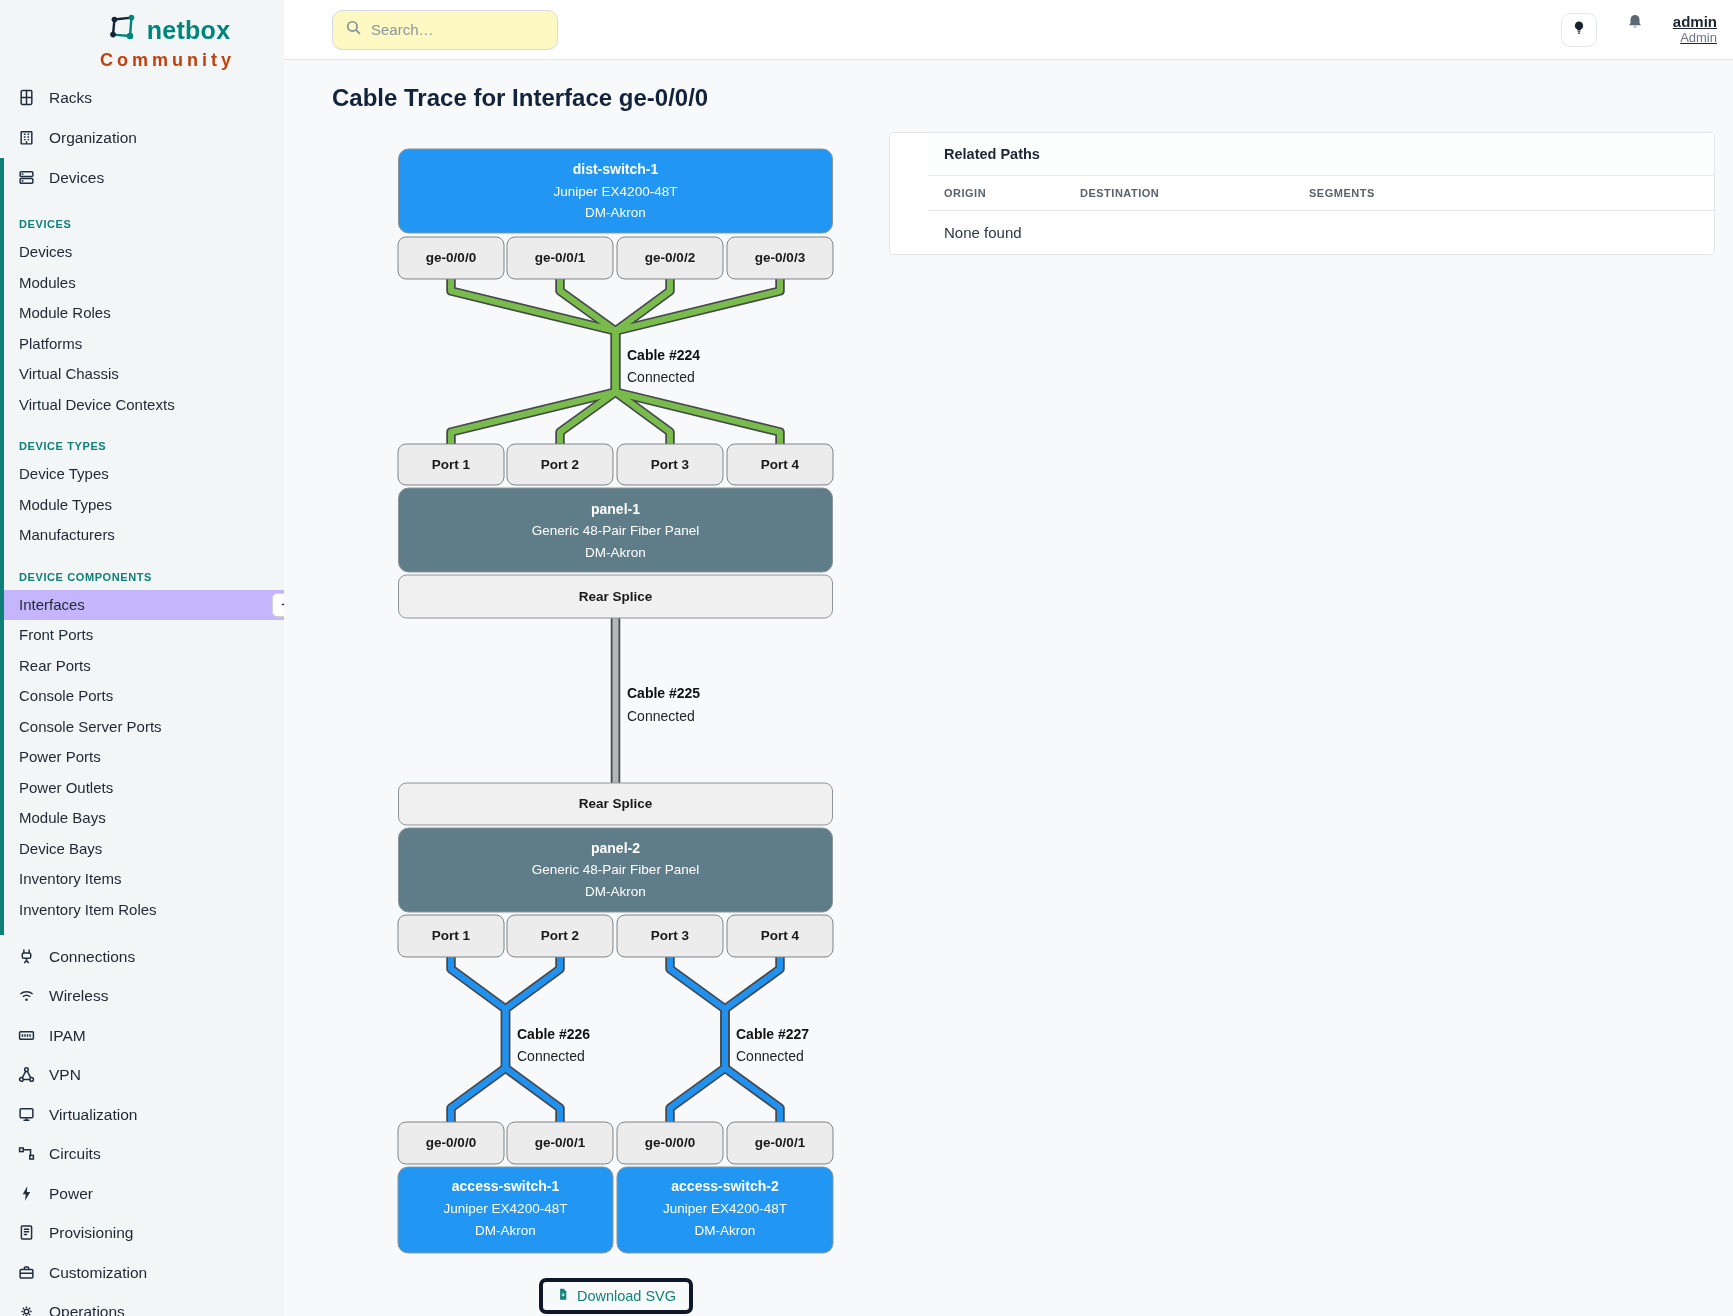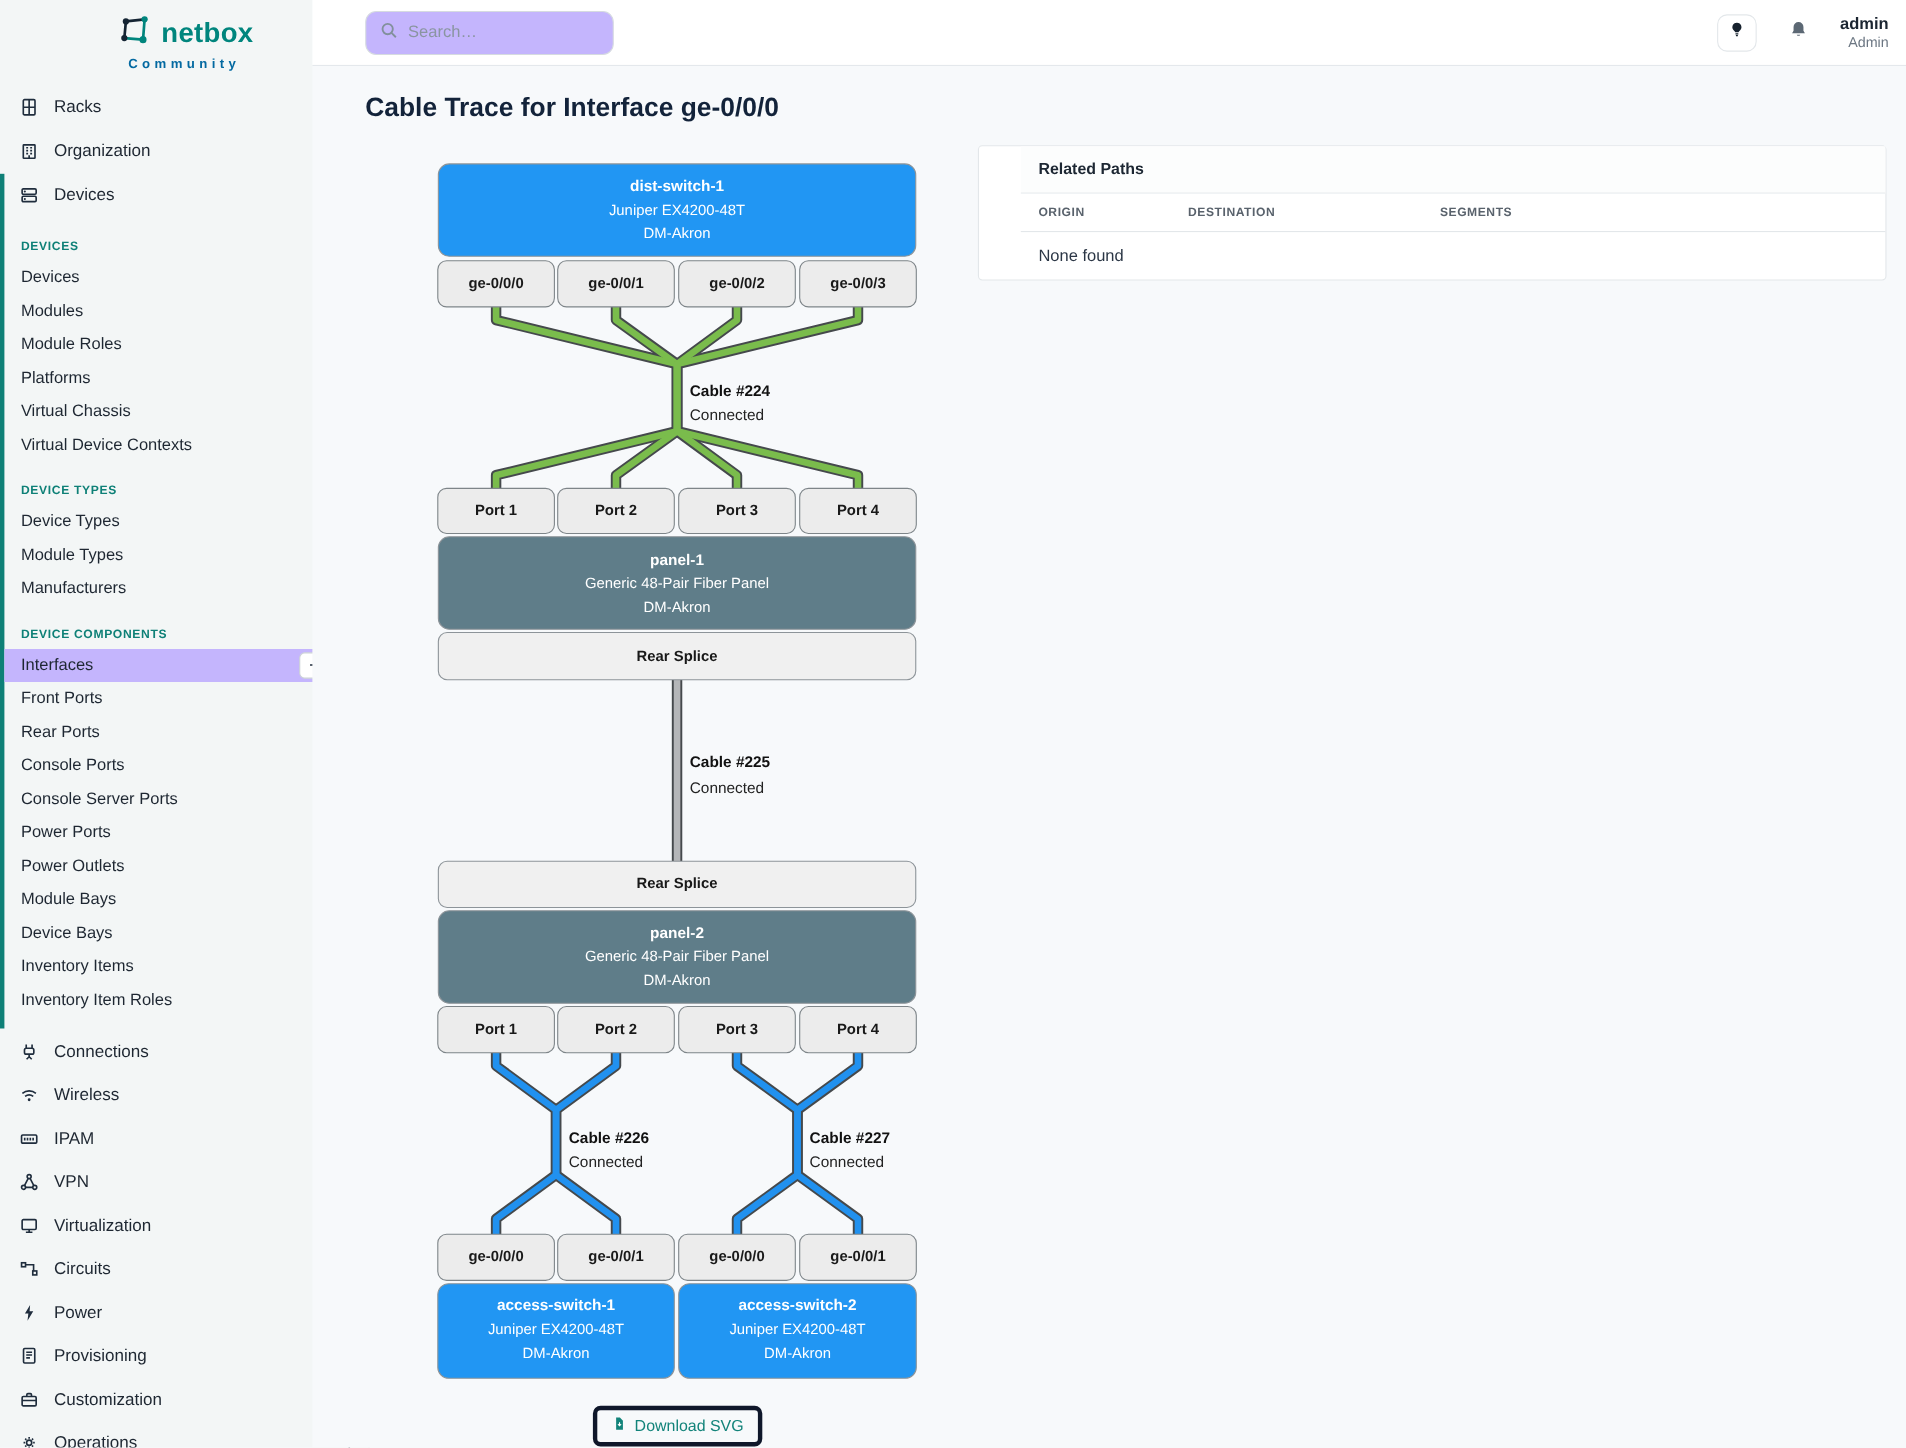--- a/index.html
+++ b/index.html
@@ -5,21 +5,21 @@
   * { margin:0; padding:0; box-sizing:border-box; }
   html,body { width:1733px; height:1316px; overflow:hidden;
     font-family:"Liberation Sans", sans-serif; background:#f7f9fb; color:#1e2732; }
 
   
   .sidebar { position:absolute; left:0; top:0; width:336px; height:1316px;
     background:#f3f6f6; border-right:1px solid #e2e6e8; overflow:hidden; }
   .brand { padding-top:11px; height:78px; }
   .brand-row { display:flex; align-items:center; justify-content:center; gap:8px; }
   .brand-name { font-size:25px; font-weight:700; color:#00857d; letter-spacing:.3px; }
-  .brand-sub { text-align:center; font-size:12px; font-weight:600; color:#0369a1;
+  .brand-sub { text-align:center; font-size:18px; font-weight:600; color:#c2410c;
     letter-spacing:4px; margin-top:1px; }
   .nav-group { height:40px; display:flex; align-items:center; padding:0 14px 0 18px; cursor:pointer; }
   .nav-group.bottom { height:39.5px; }
   .gicon { width:18px; height:18px; margin-right:13px; flex:0 0 18px; }
   .glabel { font-size:15.5px; color:#1e2732; flex:1; }
   .chev { width:7px; height:7px; border-right:1.6px solid #4a5560; border-bottom:1.6px solid #4a5560;
     transform:rotate(45deg); margin-bottom:2px; }
   .devices-wrap { border-left:4px solid #0e8077; padding-bottom:10px; }
   .devices-wrap .nav-group { padding-left:14px; }
   .sec-header { margin-top:13px; height:26px; line-height:26px; padding-left:15px;
@@ -29,25 +29,25 @@
   .nav-item.active { background:#c4b5fd; }
   .item-btns { position:absolute; right:6px; top:3px; display:flex; gap:3px; }
   .mini-btn { width:27px; height:24px; background:#fff; border:1px solid #ccd2d6;
     border-radius:5px; display:flex; align-items:center; justify-content:center; }
   .bottom-groups { padding-top:2px; }
 
   
   .topbar { position:absolute; left:284px; right:0; top:0; height:60px; background:#fff;
     border-bottom:1px solid #e4e8ec; display:flex; align-items:center; }
   .search-box { margin-left:48px; width:226px; height:40px; border:1px solid #d6dbe0;
-    border-radius:10px; display:flex; align-items:center; padding:0 12px; background:#c4b5fd; }
+    border-radius:10px; display:flex; align-items:center; padding:0 12px; background:#fef9c3; }
   .search-box input { border:none; outline:none; font-size:15px; color:#333; width:100%;
     background:transparent; font-family:"Liberation Sans", sans-serif; margin-left:9px; }
   .search-box input::placeholder { color:#8a95a1; }
-  .topbar-right { margin-left:auto; margin-right:16px; display:flex; align-items:center; gap:29px; }
+  .topbar-right { margin-left:auto; margin-right:16px; display:flex; gap:29px;text-decoration:underline; }
   .bulb-btn { width:36px; height:34px; border:1px solid #e3e7ea; border-radius:9px;
     display:flex; align-items:center; justify-content:center; background:#fff; }
   .user-block { text-align:right; line-height:1.18; }
   .user-name { font-size:15px; font-weight:700; color:#1b2531; }
   .user-role { font-size:13px; color:#6b7682; }
 
   
   .content { position:absolute; left:284px; top:60px; right:0; bottom:0; background:#f7f9fb; overflow:hidden; }
   .page-title { margin:24px 0 0 48px; font-size:24px; font-weight:600; color:#13233a; }
   .content-row { display:flex; align-items:flex-start; margin-top:20px; }

